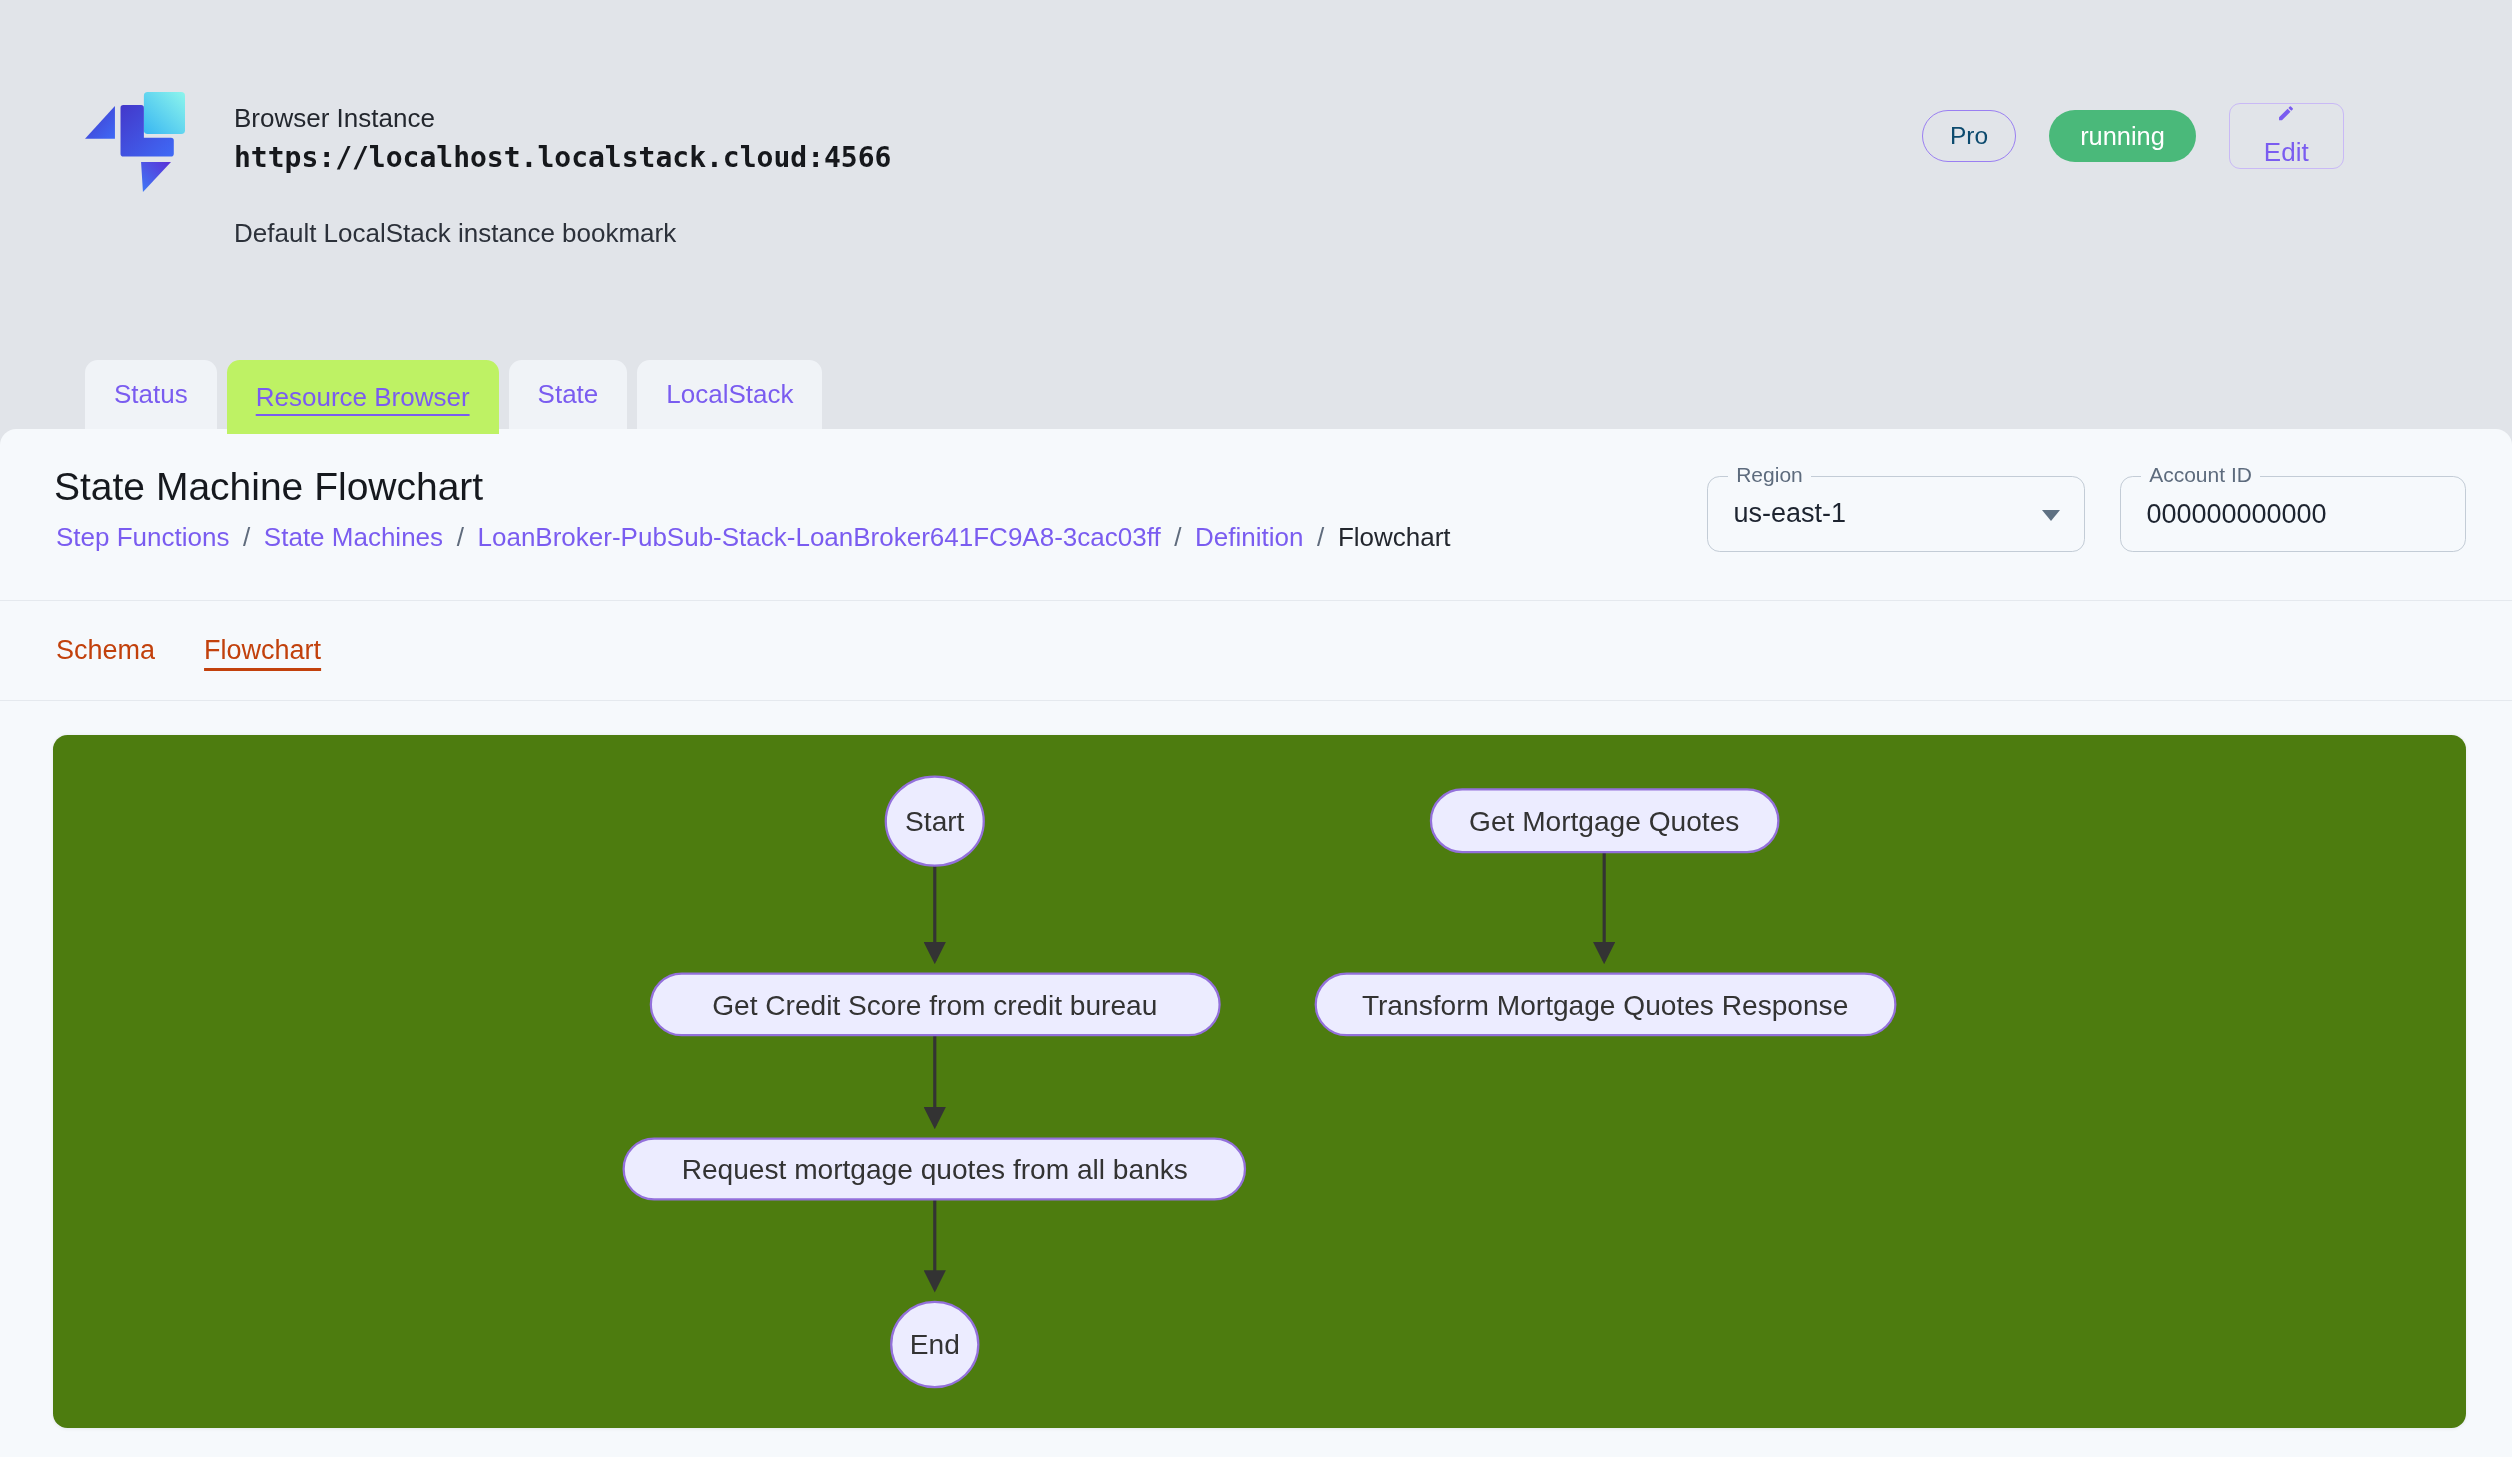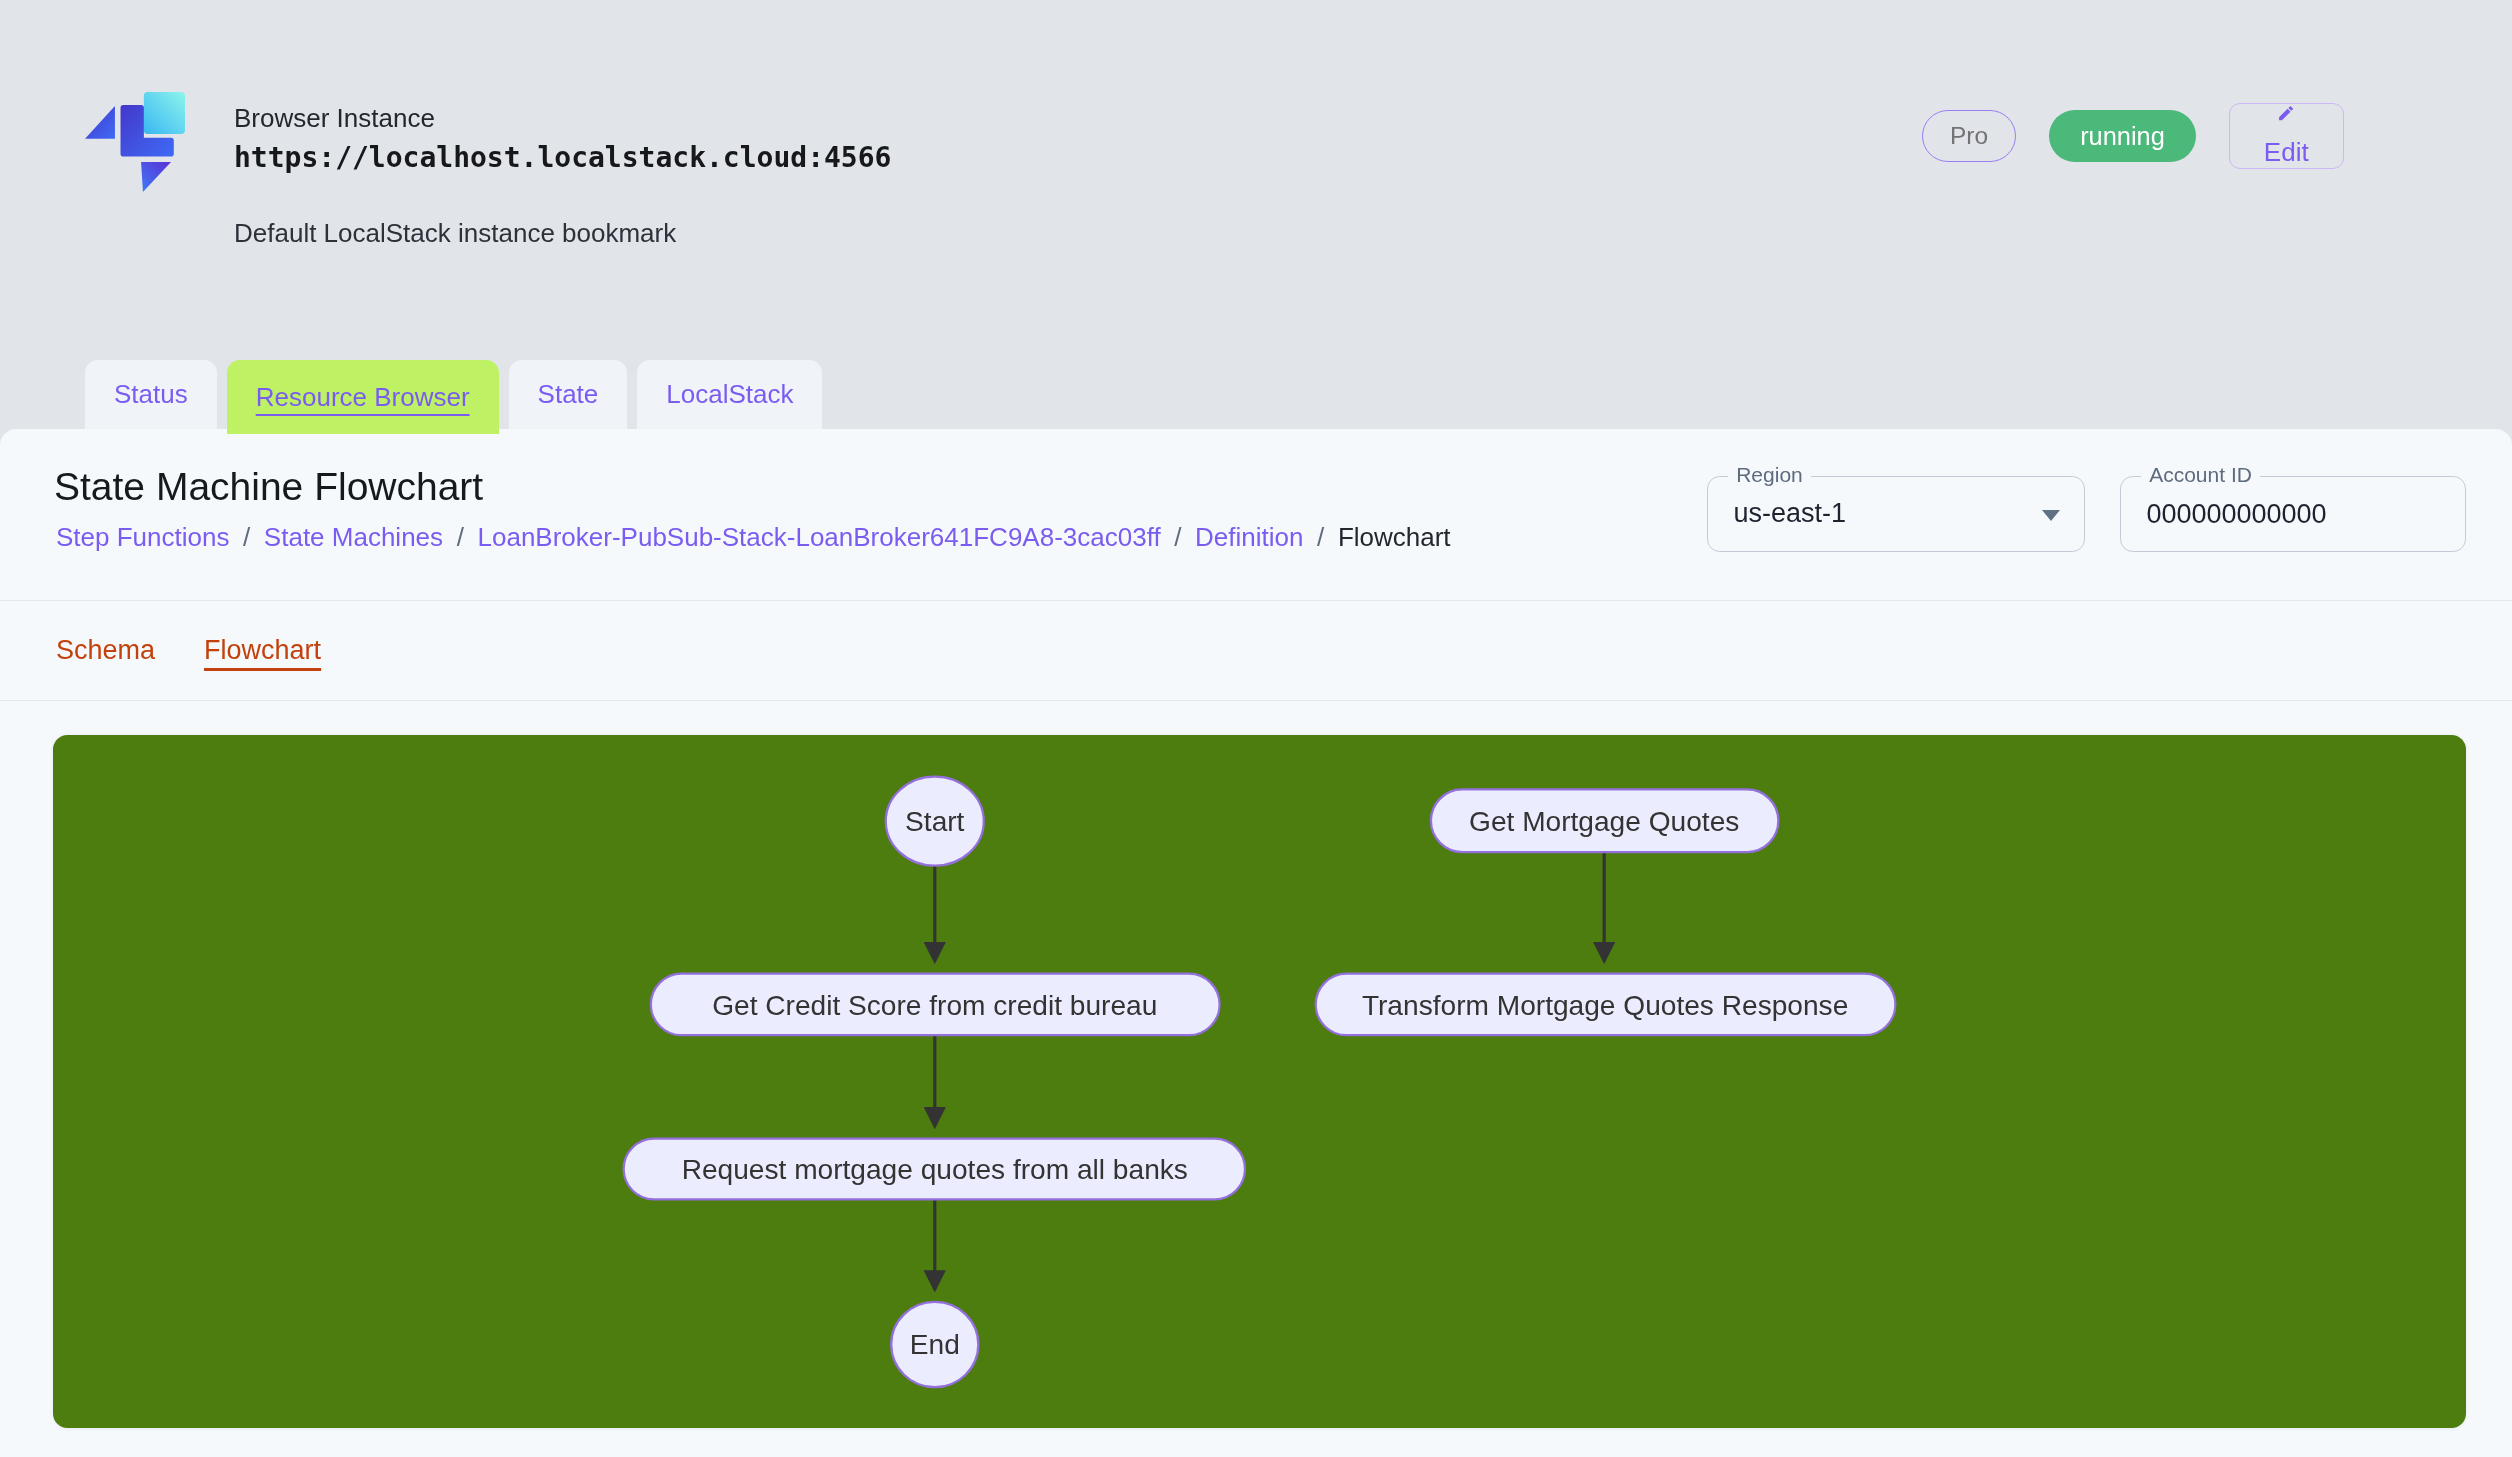--- a/index.html
+++ b/index.html
@@ -17,21 +17,21 @@
   .logo { position:absolute; left:85px; top:91px; width:100px; height:102px; }
   .inst-block { position:absolute; left:234px; top:100px; }
   .inst-name { font-size:26px; color:#23272e; line-height:36px; }
   .inst-url  { font-family:"DejaVu Sans Mono","Liberation Mono",monospace; font-weight:bold;
                font-size:28px; color:#16181c; line-height:44px; }
   .inst-desc { font-size:26px; color:#2c313a; margin-top:38px; }
 
   .badge-row { position:absolute; left:1922px; top:103px; height:66px; display:flex; align-items:center; gap:33px; }
   .chip { display:inline-flex; align-items:center; justify-content:center; height:52px;
           border-radius:26px; font-size:24.5px; padding:0 27px; }
-  .chip-pro { color:#737373; border:1.8px solid #9a7ff2; background:transparent; }
+  .chip-pro { color:#0c4a6e; border:1.8px solid #9a7ff2; background:transparent; }
   .chip-running { color:#ffffff; background:#4ab97a; border:none; padding:0 31px; font-size:25.4px; }
   .edit-btn { display:inline-flex; align-items:center; gap:14.5px; height:66px; padding:0 34px;
               border:1.8px solid #c9b9f6; border-radius:11px; background:transparent;
               color:#7a5cf0; font-size:26px; font-family:inherit; cursor:pointer;flex-direction:column; }
   .edit-btn svg { width:28px; height:28px; fill:#7a5cf0; }
 
   
   .tabs { position:absolute; left:85px; top:360px; display:flex; gap:10px; z-index:2; }
   .tab { height:69px; display:flex; align-items:center; padding:0 29px;
          background:#f0f3f7; border-radius:12.7px 12.7px 0 0;

